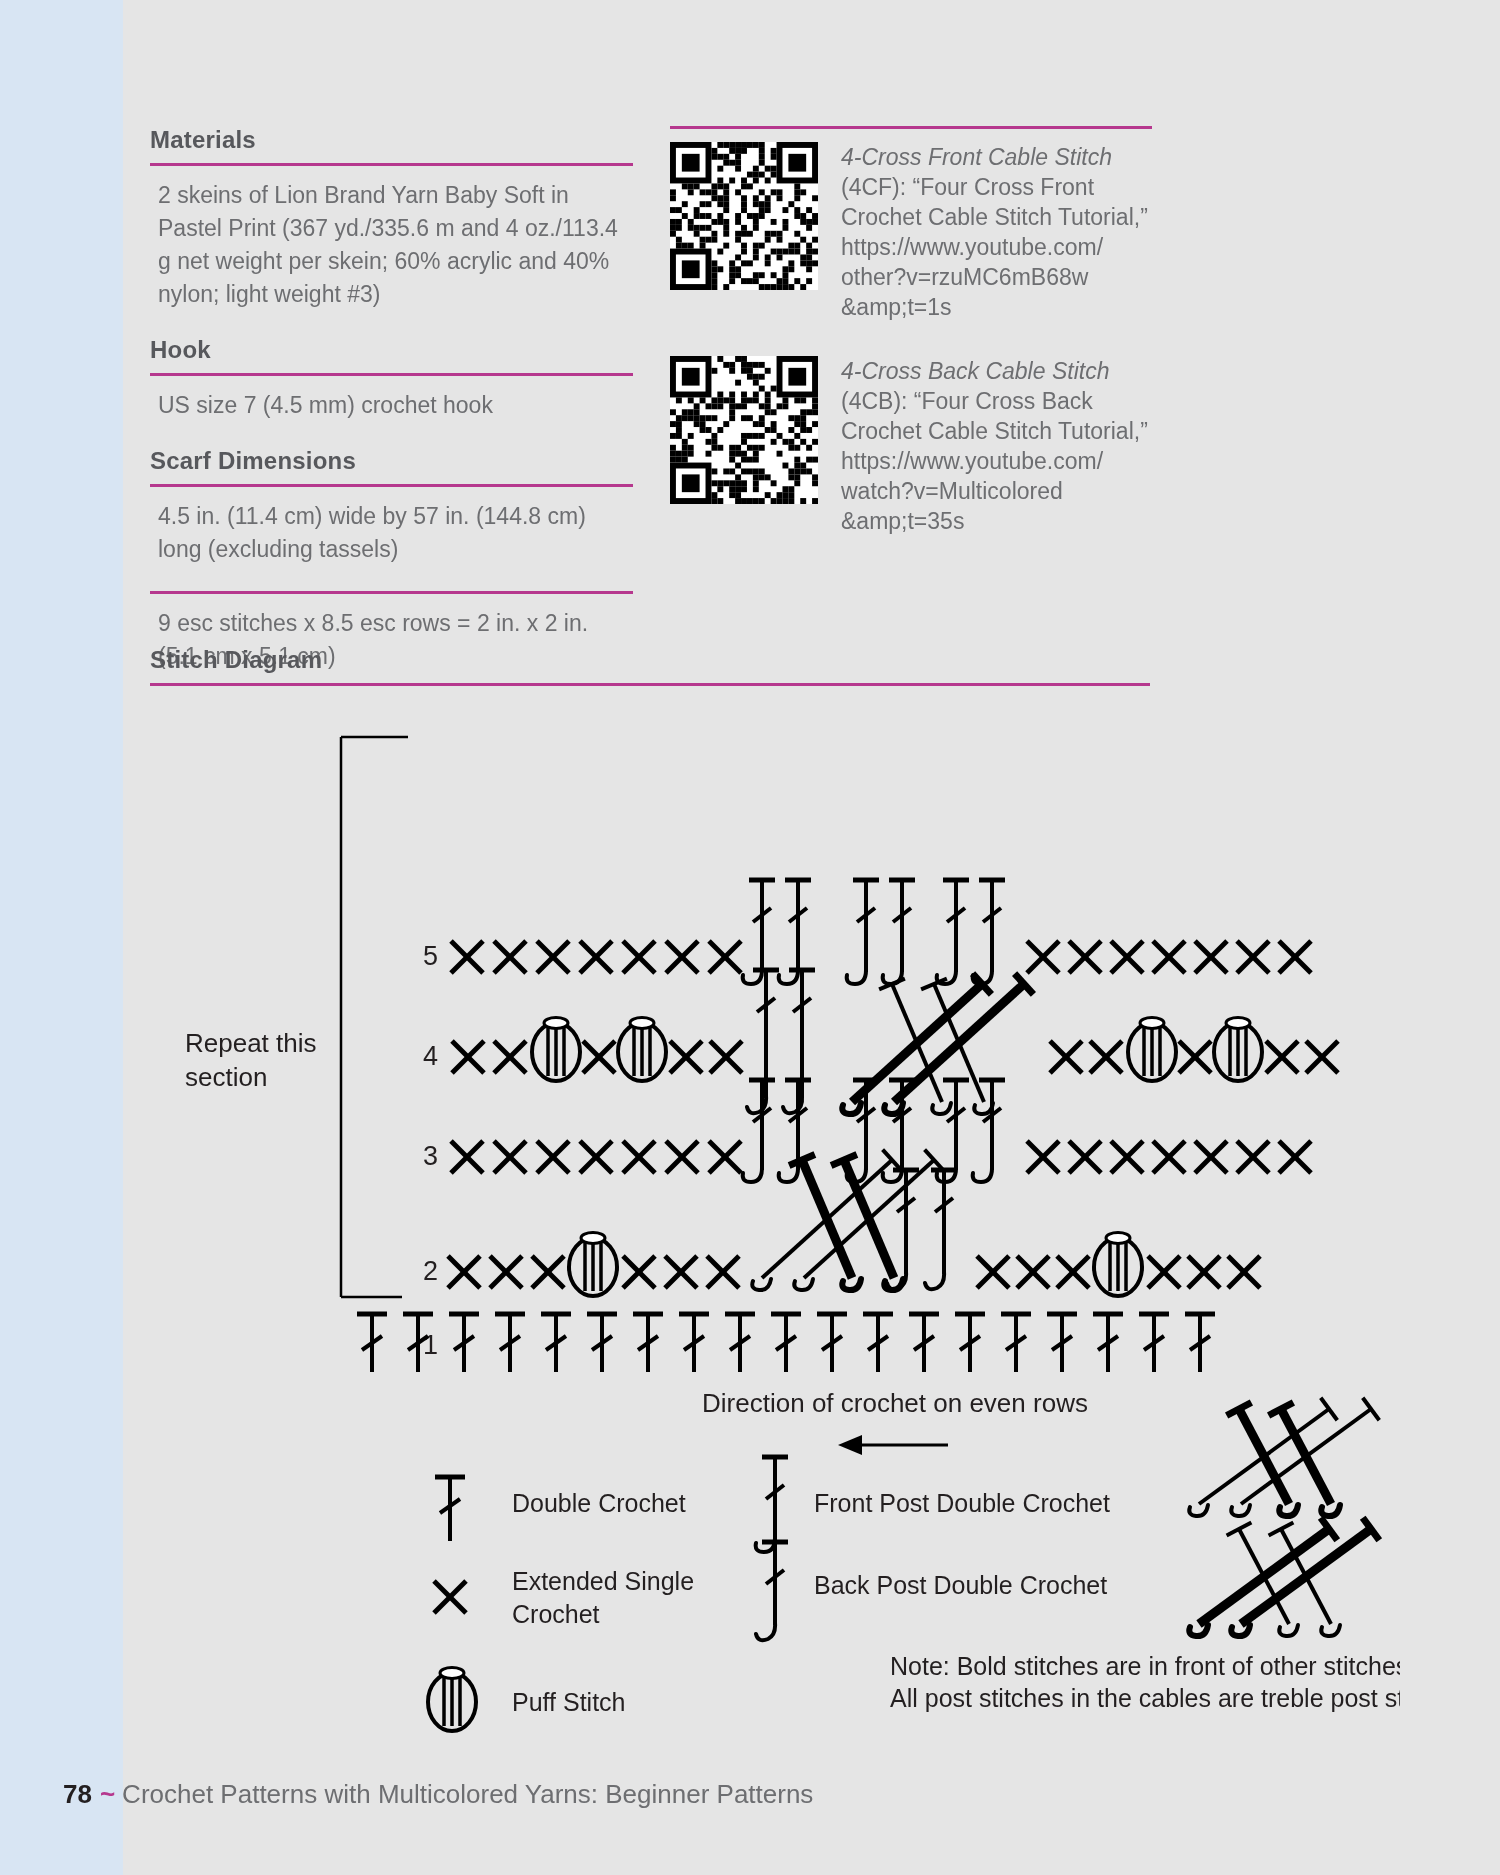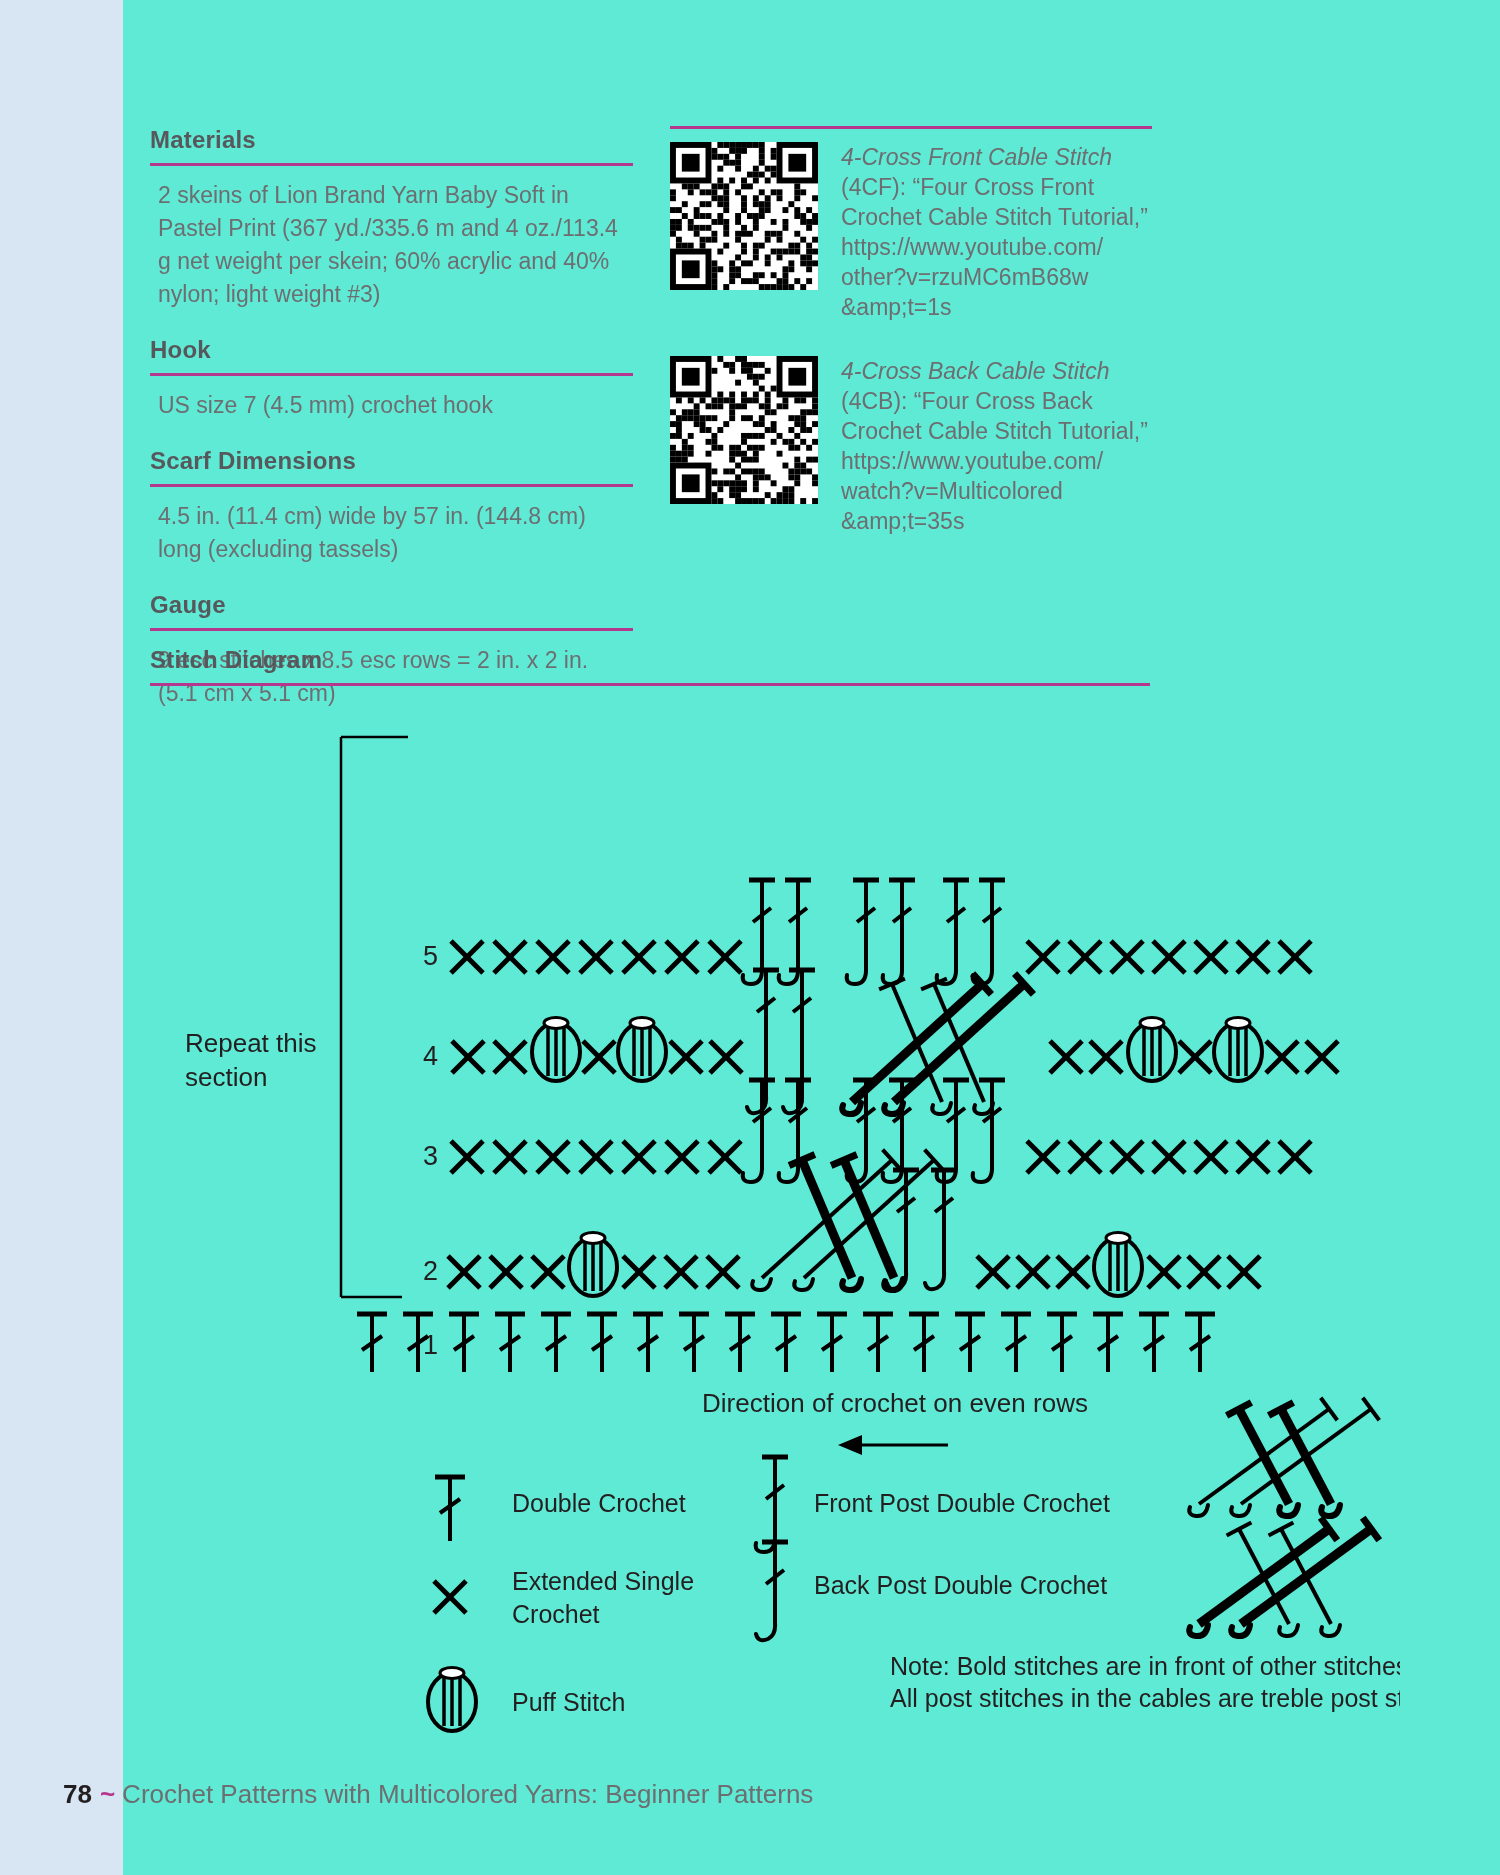--- a/index.html
+++ b/index.html
@@ -1,17 +1,17 @@
 <!DOCTYPE html>
 <html><head>
 <meta charset="utf-8">
 <style>
   html,body{margin:0;padding:0;background:#ffffff;}
   .page{
-    position:relative;width:1500px;height:1875px;background:#5eead4;
+    position:relative;width:1500px;height:1875px;background:#e5e5e5;
     font-family:"Liberation Sans",sans-serif;overflow:hidden;
   }
   .band{position:absolute;left:0;top:0;width:123px;height:1875px;background:#d8e5f3;}
   .col-left{position:absolute;left:150px;top:126px;width:483px;}
   .col-right{position:absolute;left:670px;top:126px;width:482px;}
   h2.sec{font-size:24px;font-weight:bold;color:#57585c;margin:0 0 9px 0;letter-spacing:.2px;}
   .rule{height:0;border-top:3px solid #b6388e;margin:0 0 13px 0;}
   .body-text{font-size:23px;line-height:33px;color:#6d6e71;margin:8px;}
   .section{margin-bottom:25px;}
   .tut-block{display:flex;gap:23px;margin-bottom:34px;align-items:flex-start;}
@@ -41,21 +41,20 @@
       <h2 class="sec">Hook</h2>
       <div class="rule"></div>
       <p class="body-text">US size 7 (4.5 mm) crochet hook</p>
     </div>
     <div class="section">
       <h2 class="sec">Scarf Dimensions</h2>
       <div class="rule"></div>
       <p class="body-text">4.5 in. (11.4 cm) wide by 57 in. (144.8 cm) long (excluding tassels)</p>
     </div>
     <div class="section">
-      <h2 class="sec">Gauge</h2>
       <div class="rule"></div>
       <p class="body-text">9 esc stitches x 8.5 esc rows = 2 in. x 2 in. (5.1 cm x 5.1 cm)</p>
     </div>
   </div>
 
   <div class="col-right">
     <div class="section">
       <div class="rule"></div>
 
       <div class="tut-block">

